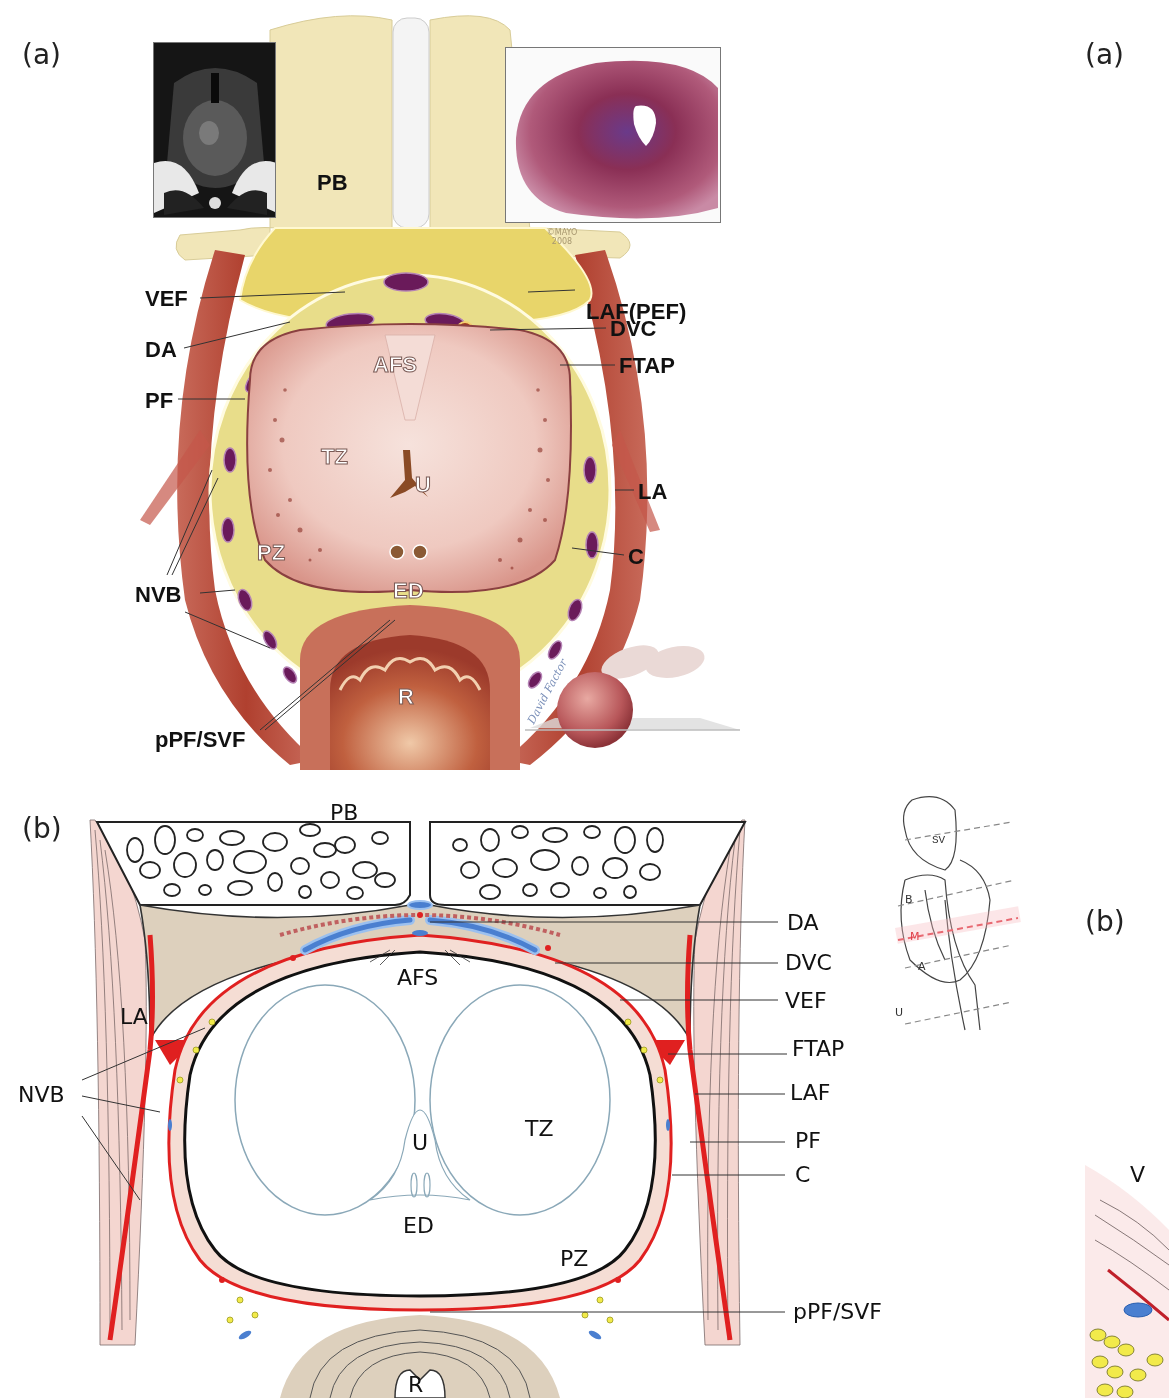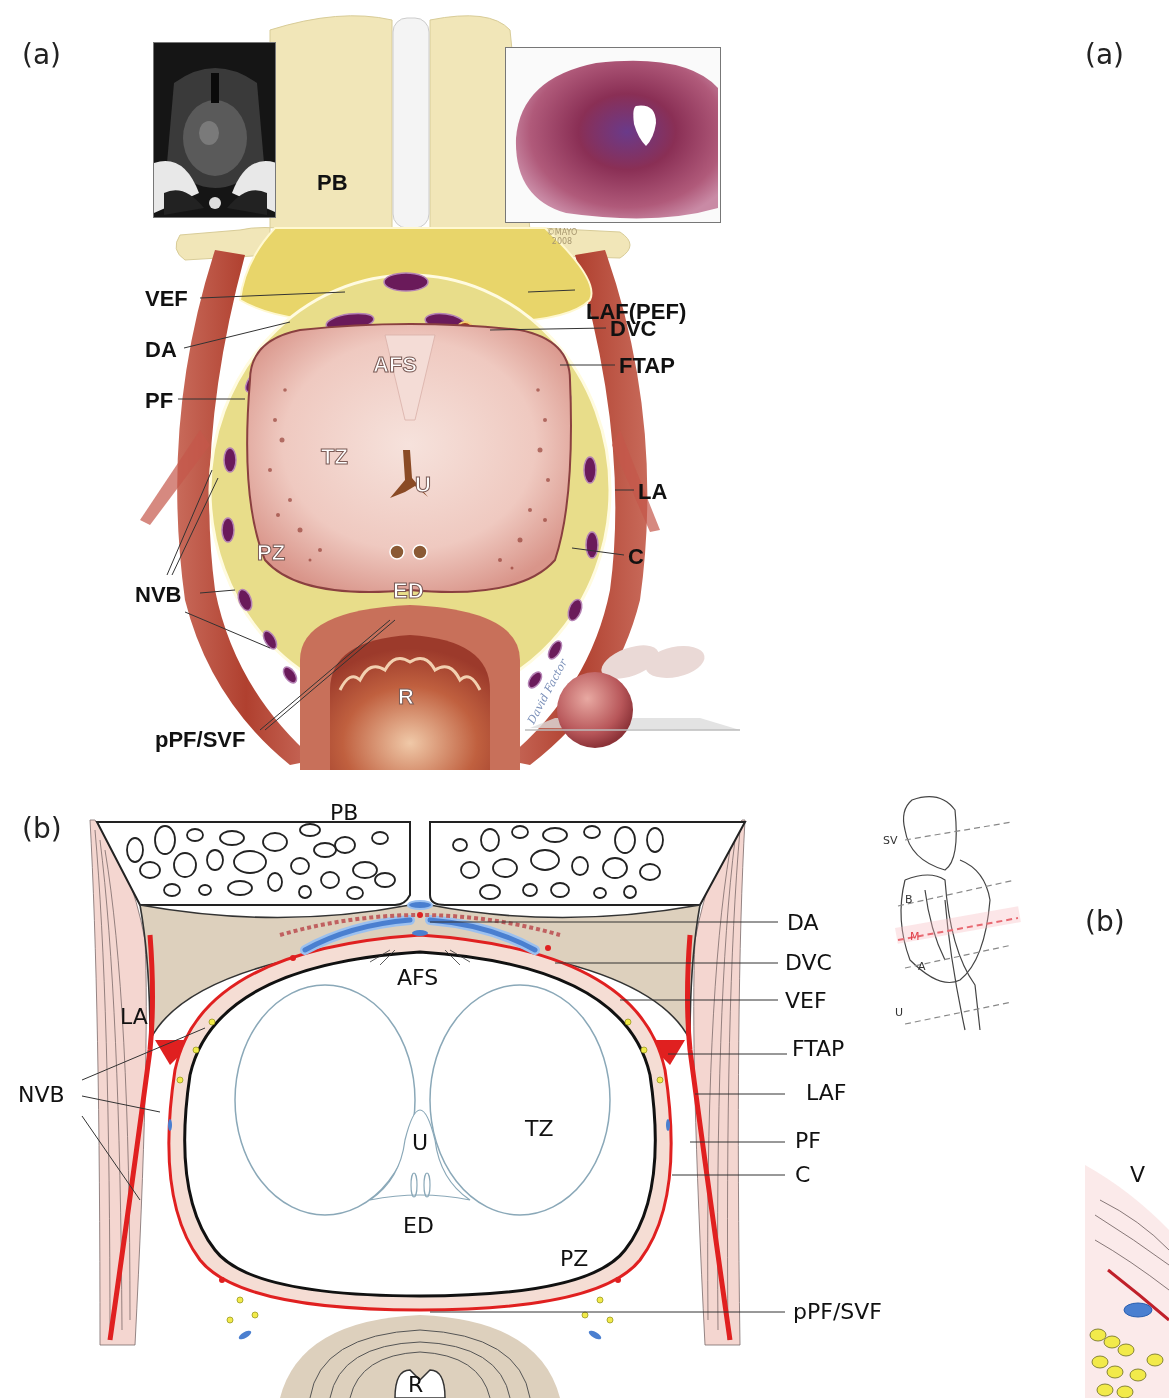--- a/index.html
+++ b/index.html
@@ -375,24 +375,24 @@
 <div class="lbl-plain" style="left:403px; top:1213px;">ED</div>
 <div class="lbl-plain" style="left:560px; top:1246px;">PZ</div>
 <div class="lbl-plain" style="left:408px; top:1372px;">R</div>
 
 <div class="lbl-plain" style="left:18px; top:1082px;">NVB</div>
 
 <div class="lbl-plain" style="left:787px; top:910px;">DA</div>
 <div class="lbl-plain" style="left:785px; top:950px;">DVC</div>
 <div class="lbl-plain" style="left:785px; top:988px;">VEF</div>
 <div class="lbl-plain" style="left:792px; top:1036px;">FTAP</div>
-<div class="lbl-plain" style="left:790px; top:1080px;margin-left:16px;">LAF</div>
+<div class="lbl-plain" style="left:790px; top:1080px;">LAF</div>
 <div class="lbl-plain" style="left:795px; top:1128px;">PF</div>
 <div class="lbl-plain" style="left:795px; top:1162px;">C</div>
 <div class="lbl-plain" style="left:793px; top:1299px;">pPF/SVF</div>
 
-<div class="lbl-small" style="left:883px; top:834px;">SV</div>
+<div class="lbl-small" style="left:932px; top:834px;font-family:Liberation Mono, monospace;">SV</div>
 <div class="lbl-small" style="left:905px; top:893px;">B</div>
 <div class="lbl-small" style="left:910px; top:930px; color:#e0404a;">M</div>
 <div class="lbl-small" style="left:918px; top:960px;">A</div>
 <div class="lbl-small" style="left:895px; top:1006px;">U</div>
 
 <div class="lbl-plain" style="left:1130px; top:1162px;">V</div>
 
 </body></html>

